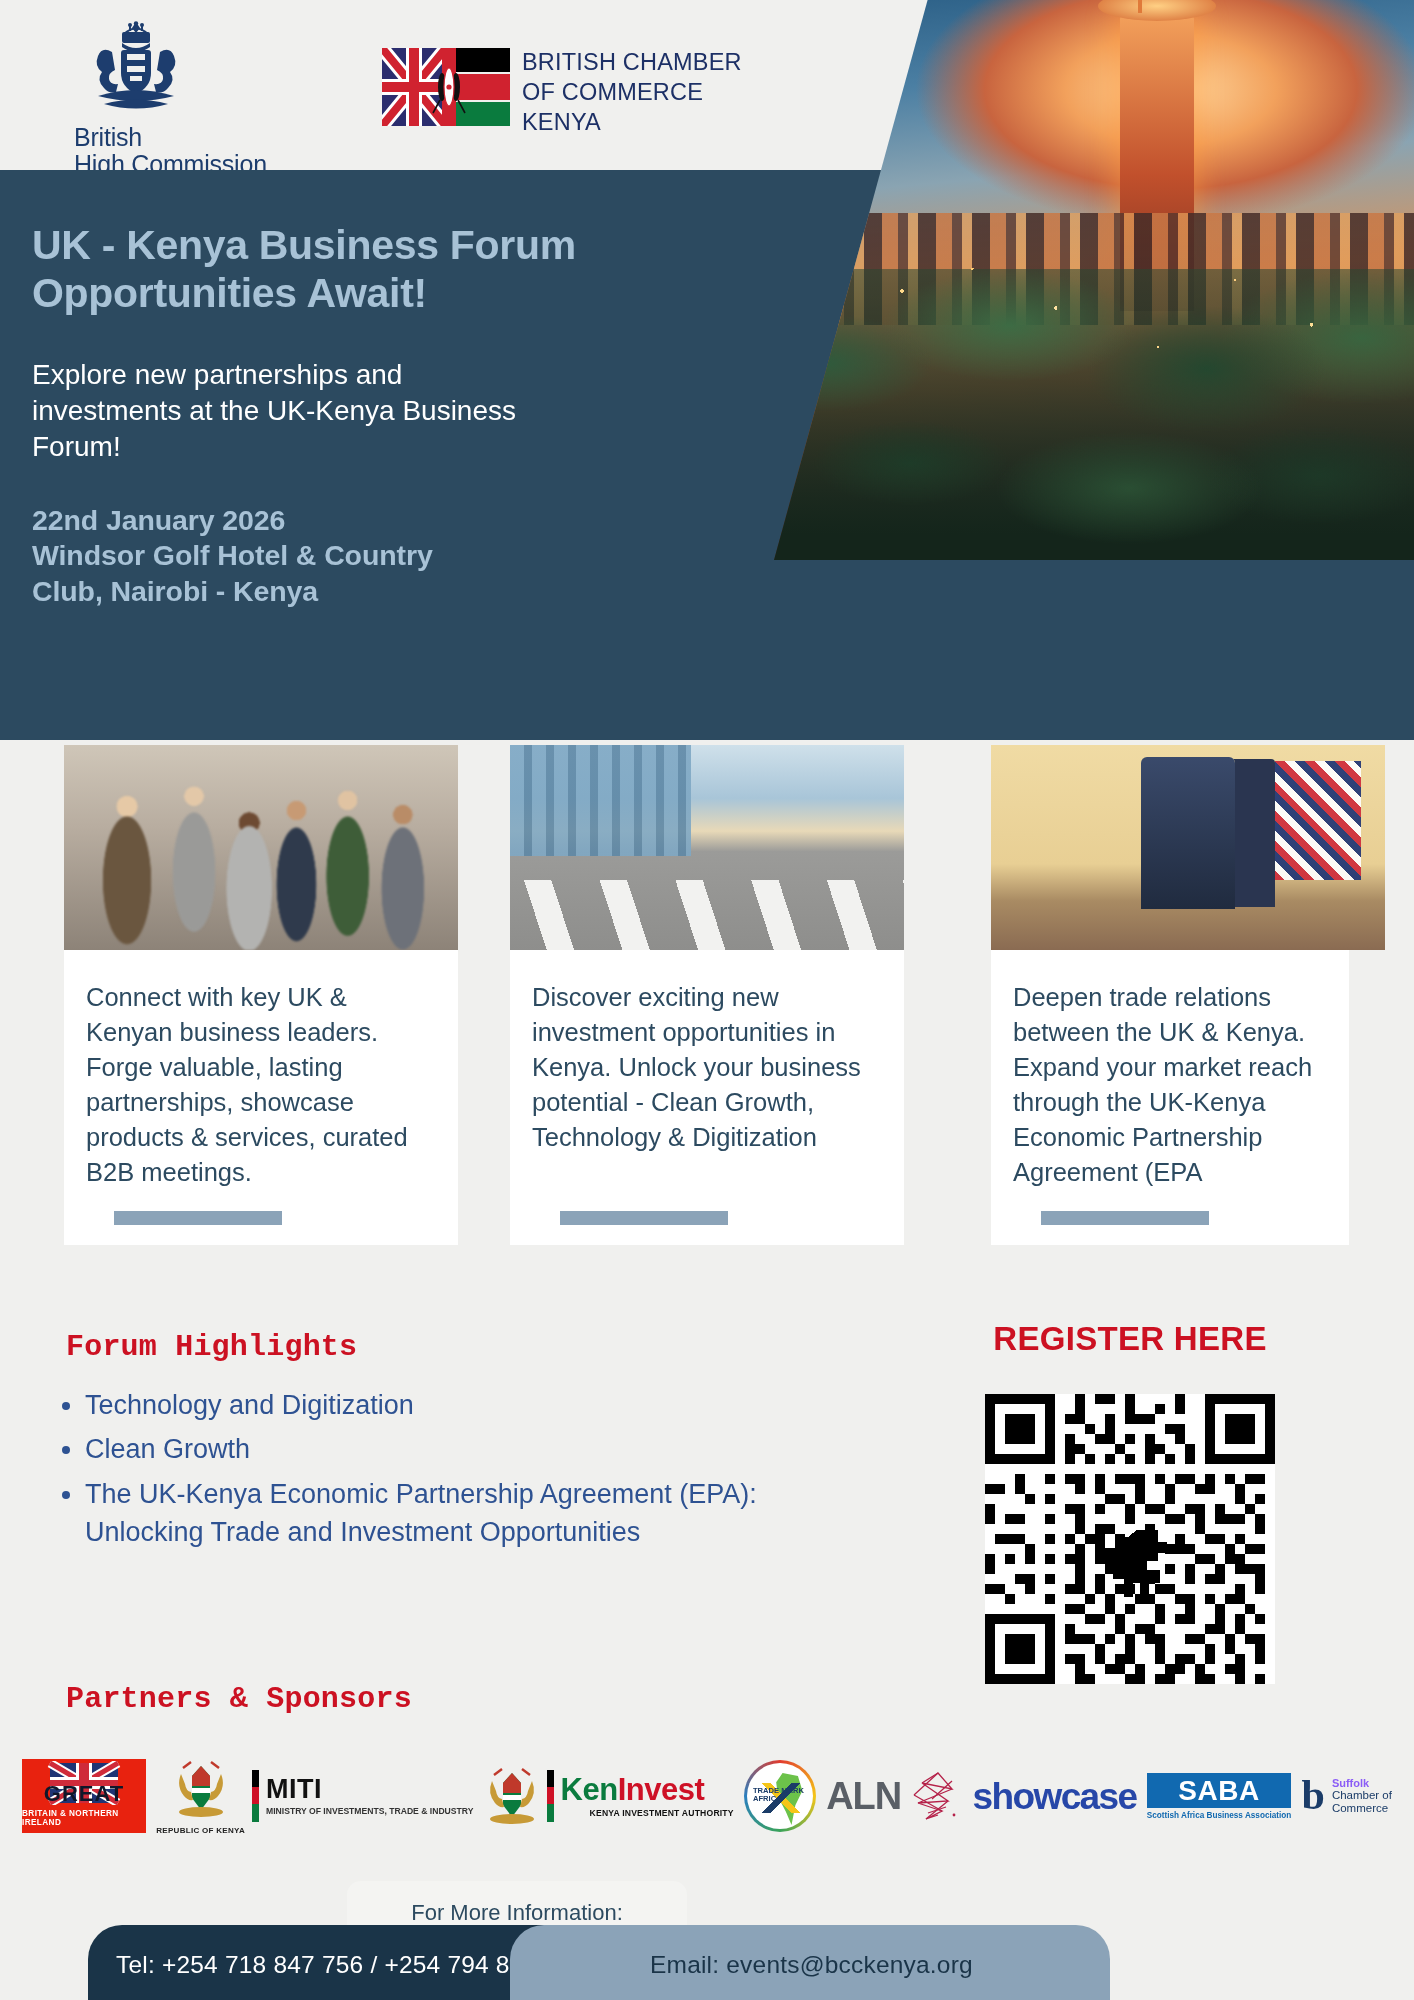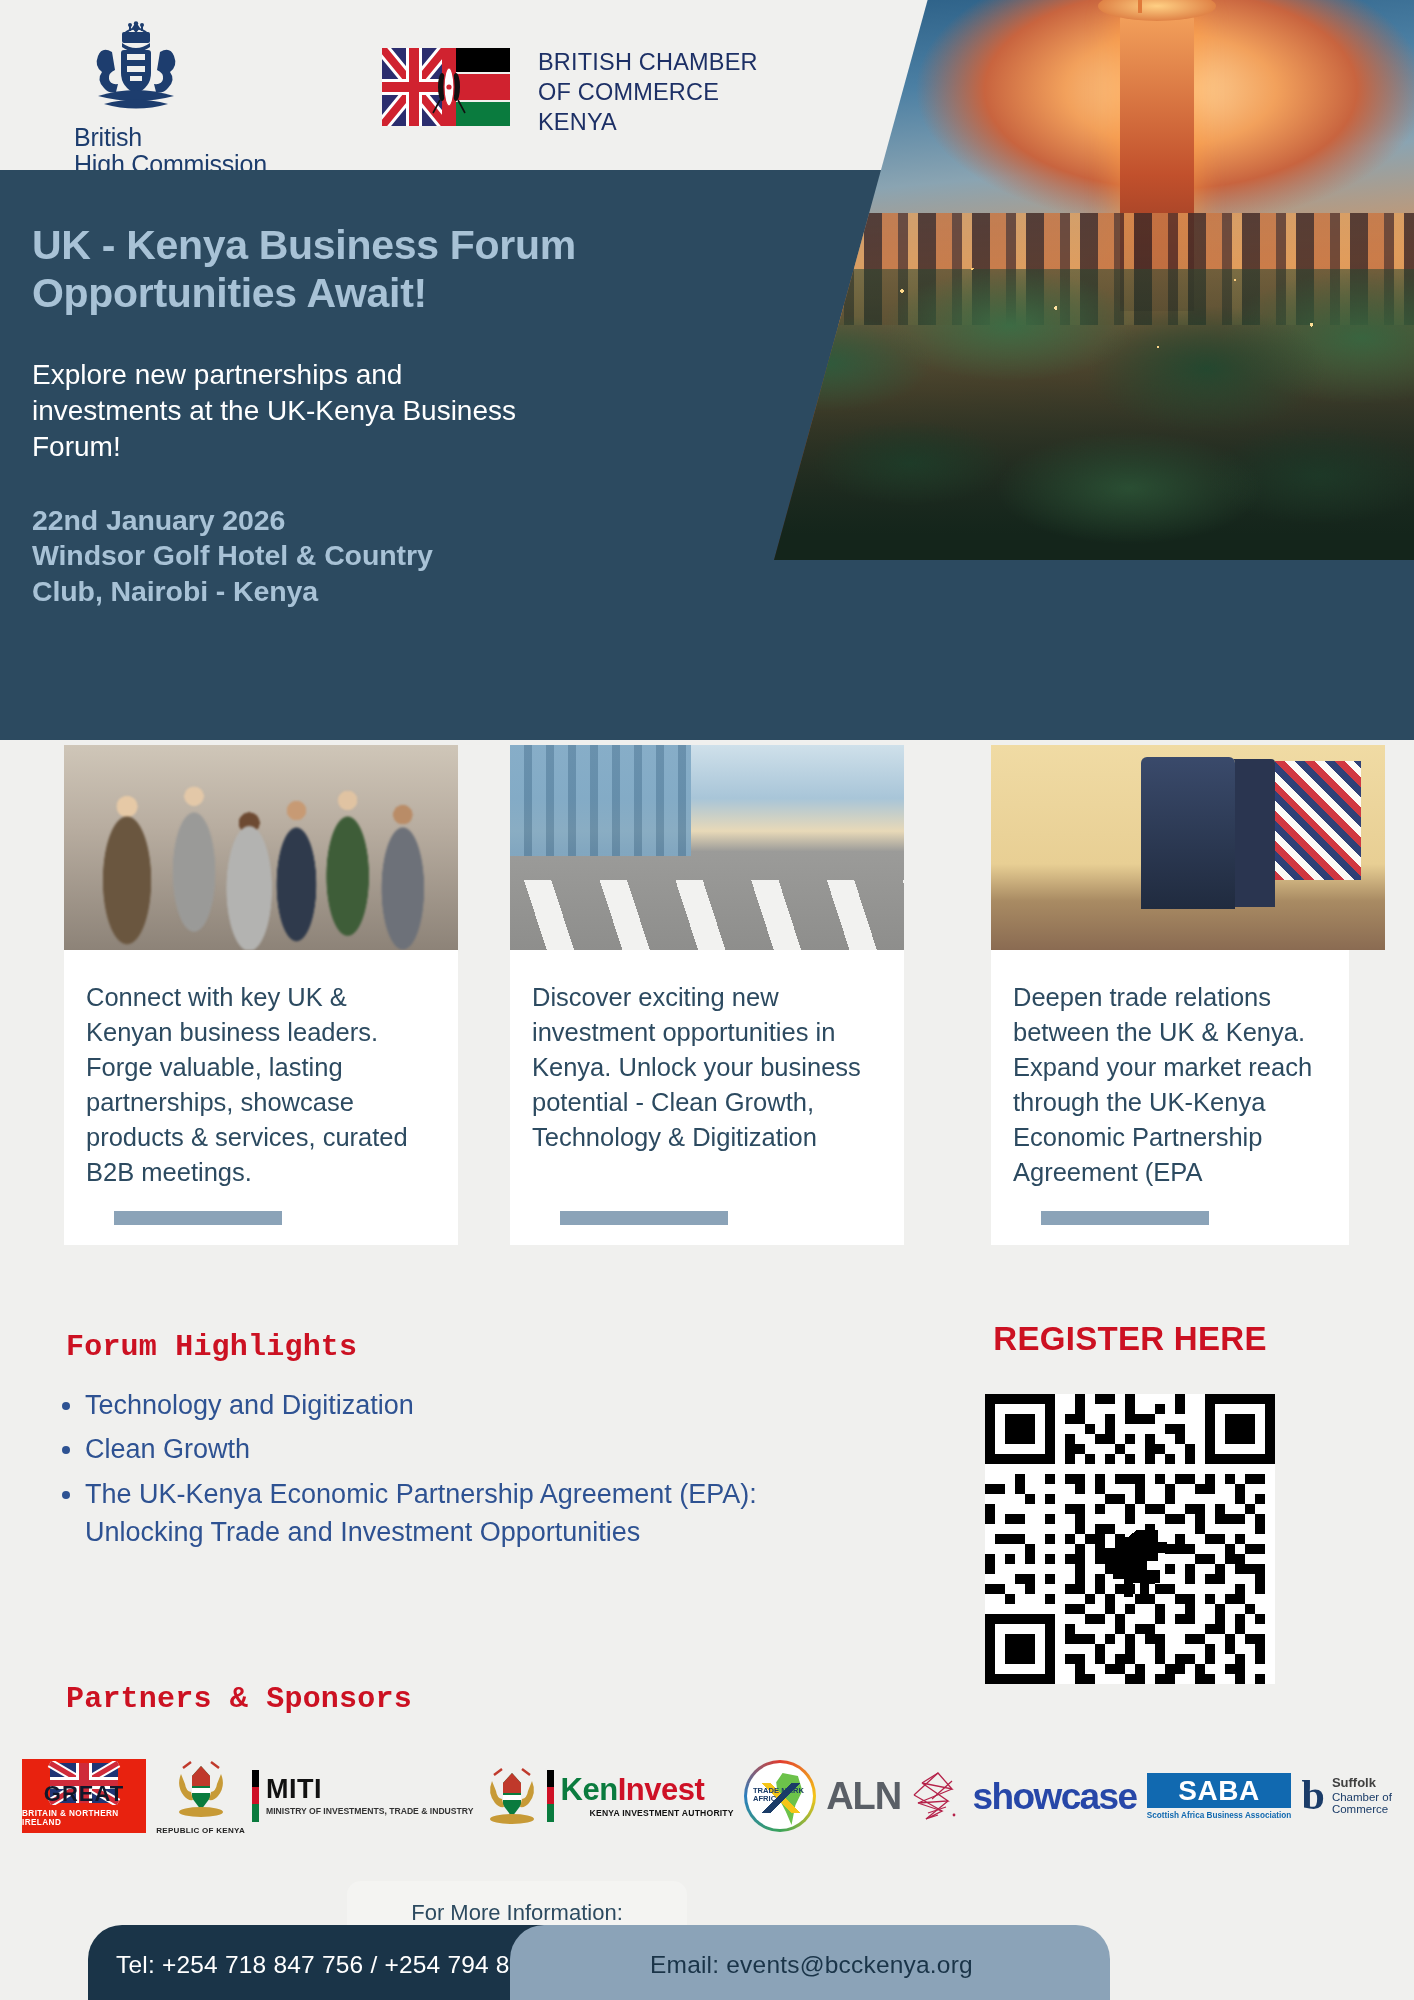--- a/index.html
+++ b/index.html
@@ -18,21 +18,21 @@
   }
   .bhc-logo { position: absolute; left: 58px; top: 18px; width: 260px; }
   .crest { width: 124px; height: 100px; display: block; margin-left: 16px; }
   .bhc-text {
     margin-top: 6px; margin-left: 16px;
     color: #1d3d6e; font-size: 25px; line-height: 1.08; font-weight: 400;
     letter-spacing: -0.2px;
   }
   .bcc-logo {
     position: absolute; left: 382px; top: 48px;
-    display: flex; align-items: stretch; gap: 28px;
+    display: flex; align-items: stretch; gap: 12px;
   }
   .flagpair { display: flex; width: 128px; height: 78px; }
   .flagpair svg { display:block; }
   .bcc-text {
     color: #1d3066; font-size: 23.5px; line-height: 1.27;
     letter-spacing: 0.2px; align-self: center; font-weight: 400;
   }
 
   
   .hero-photo {
@@ -257,21 +257,21 @@
   .aln-t { font-size: 38px; font-weight: 800; color:#5a5f66; line-height:1; letter-spacing:-1px;}
   .aln-scrib { width: 54px; height: 54px; }
 
   .kenbright-t { font-size: 37px; font-weight: 700; color:#2747a8; letter-spacing:-1.6px; line-height:1;}
 
   .saba-box { background:#1169b0; padding:4px 10px 3px 10px; }
   .saba-t { color:#fff; font-size:28px; font-weight:800; letter-spacing:.5px; line-height:1;}
   .saba-s { font-size: 8.2px; font-weight:700; color:#1169b0; margin-top:3px; text-align:center;}
 
   .suffolk-b { font-family:"Liberation Serif", serif; font-size:42px; font-weight:700; color:#1b3c68; line-height:.8;}
-  .suffolk-t1 { font-size: 13px; font-weight:700; color:#404040; line-height:1.1;}
+  .suffolk-t1 { font-size: 11px; font-weight:700; color:#8b5cf6; line-height:1.1;}
   .suffolk-t2 { font-size: 11.5px; color:#1b3c68; line-height:1.1;}
 
   
   .more-info {
     position: absolute; left: 347px; top: 1881px; width: 340px; height: 64px;
     background: #f4f4f2; border-radius: 14px;
     display:flex; align-items:center; justify-content:center;
     color:#2c4a60; font-size: 22px; text-align: center;
   }
   .tel-pill {

